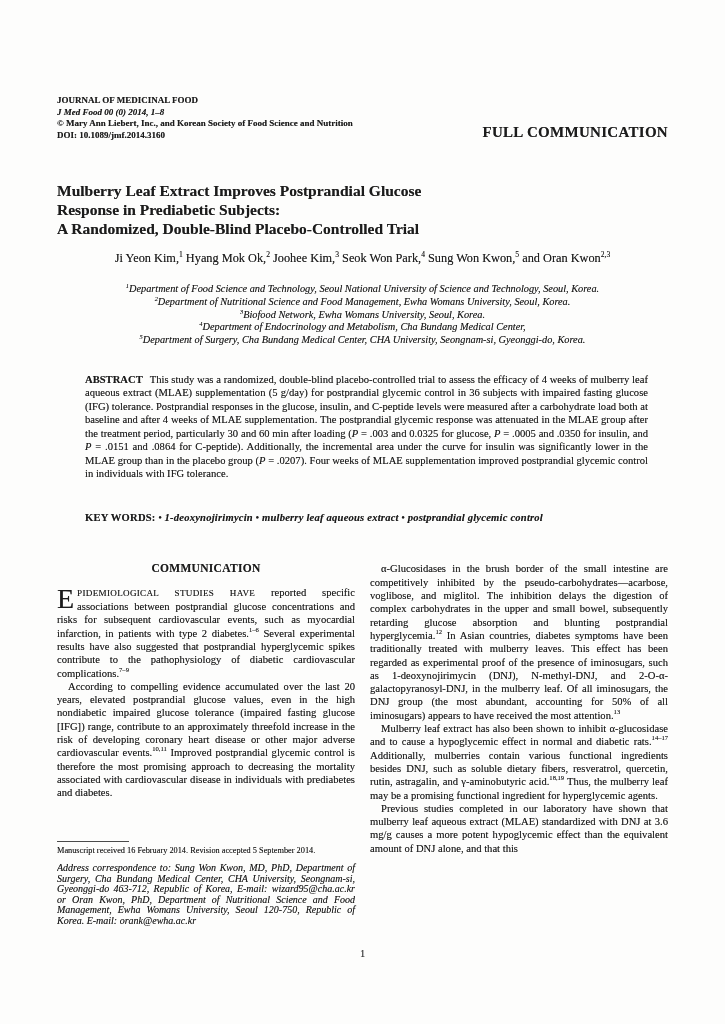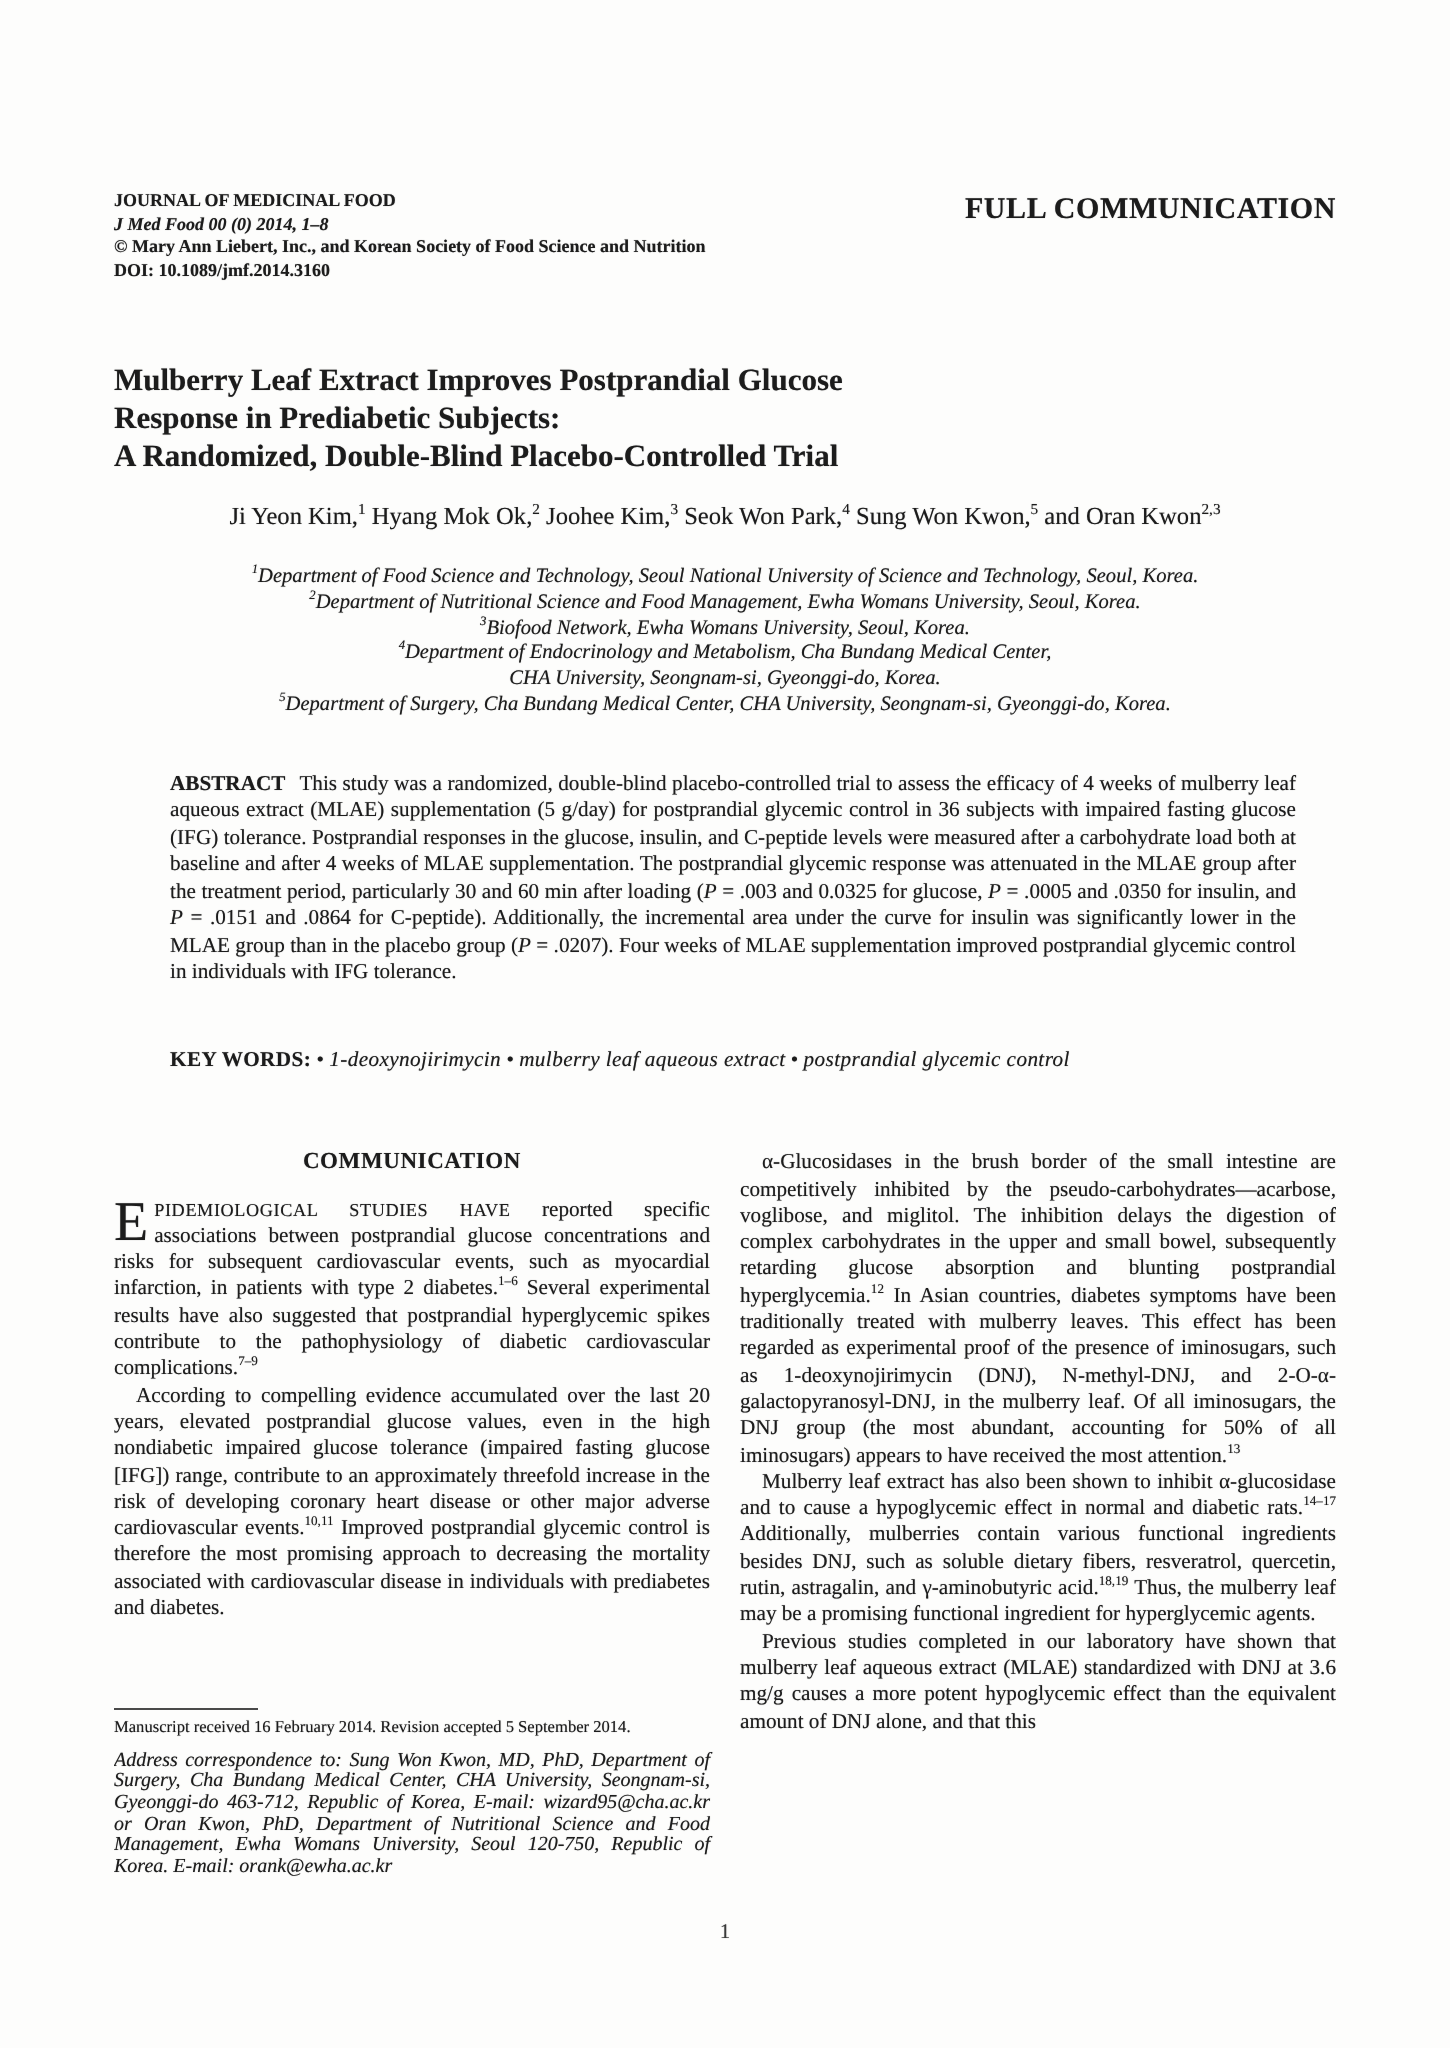--- a/index.html
+++ b/index.html
@@ -8,21 +8,21 @@
     width:725px;height:1024px;
     background:#fdfdfc;
     box-sizing:border-box;
     padding:95px 57px 0 57px;
     font-family:"Liberation Serif","DejaVu Serif",serif;
     color:#1c1c1c;
     overflow:hidden;
     text-shadow:0 0 .45px rgba(30,30,30,.55);
   }
   
-  .masthead{display:flex;justify-content:space-between;align-items:flex-start;}
+  .masthead{display:flex;justify-content:space-between;align-items:flex-end;}
   .mast-left{font-size:9px;line-height:11.5px;font-weight:bold;}
   .mast-left .it{font-style:italic;}
   .mast-right{font-size:15px;font-weight:bold;letter-spacing:.3px;padding-top:2px;}
   
   .title{margin:40px 0 0 0;font-size:15.5px;line-height:19px;font-weight:bold;}
   .authors{margin-top:13px;text-align:center;font-size:12.3px;line-height:15px;}
   .affils{margin-top:17px;text-align:center;font-style:italic;font-size:10.3px;line-height:12.8px;}
   
   .abstract{margin:26px 20px 0 28px;font-size:10.6px;line-height:13.5px;text-align:justify;}
   .abstract b{margin-right:7px;}
@@ -30,21 +30,21 @@
   .keywords b{letter-spacing:.2px;}
   
   .columns{display:flex;gap:15px;margin-top:38px;height:364px;overflow:hidden;}
   .col{width:298px;font-size:10.6px;line-height:13.3px;text-align:justify;}
   .col.left{display:flex;flex-direction:column;}
   .col h2{margin:0 0 10px 0;text-align:center;font-size:11.5px;letter-spacing:.3px;font-weight:bold;}
   .col p{margin:0;}
   .col p.ind{text-indent:11px;}
   
   sup.sup{font-size:.62em;line-height:0;vertical-align:super;letter-spacing:0;}
-  .bi{font-style:italic;font-weight:normal;}
+  .bi{font-style:italic;font-weight:bold;}
   .sc{font-size:.86em;letter-spacing:.3px;}
   .dc{float:left;font-size:28px;line-height:23px;padding:1px 3px 0 0;}
   
   .footnote{margin-top:auto;}
   .rule{width:72px;border-top:1px solid #4a4a4a;margin-bottom:4px;}
   .fn-received{font-size:8.3px;line-height:10.6px;text-align:left;margin:0 0 6px 0 !important;}
   .fn-addr{font-size:10px;line-height:10.6px;font-style:italic;text-align:justify;margin:0 !important;}
   
   .pagenum{margin-top:22px;text-align:center;font-size:10.5px;color:#3a3a3a;}
 </style>
@@ -69,21 +69,20 @@
     <div>A Randomized, Double-Blind Placebo-Controlled Trial</div>
   </h1>
 
   <div class="authors">Ji Yeon Kim,<sup class="sup">1</sup> Hyang Mok Ok,<sup class="sup">2</sup> Joohee Kim,<sup class="sup">3</sup> Seok Won Park,<sup class="sup">4</sup> Sung Won Kwon,<sup class="sup">5</sup> and Oran Kwon<sup class="sup">2,3</sup></div>
 
   <div class="affils">
     <div><sup class="sup">1</sup>Department of Food Science and Technology, Seoul National University of Science and Technology, Seoul, Korea.</div>
     <div><sup class="sup">2</sup>Department of Nutritional Science and Food Management, Ewha Womans University, Seoul, Korea.</div>
     <div><sup class="sup">3</sup>Biofood Network, Ewha Womans University, Seoul, Korea.</div>
     <div><sup class="sup">4</sup>Department of Endocrinology and Metabolism, Cha Bundang Medical Center,</div>
-    <div>CHA University, Seongnam-si, Gyeonggi-do, Korea.</div>
     <div><sup class="sup">5</sup>Department of Surgery, Cha Bundang Medical Center, CHA University, Seongnam-si, Gyeonggi-do, Korea.</div>
   </div>
 
   <p class="abstract"><b class="b">ABSTRACT</b>This study was a randomized, double-blind placebo-controlled trial to assess the efficacy of 4 weeks of mulberry leaf aqueous extract (MLAE) supplementation (5 g/day) for postprandial glycemic control in 36 subjects with impaired fasting glucose (IFG) tolerance. Postprandial responses in the glucose, insulin, and C-peptide levels were measured after a carbohydrate load both at baseline and after 4 weeks of MLAE supplementation. The postprandial glycemic response was attenuated in the MLAE group after the treatment period, particularly 30 and 60 min after loading (<i class="i">P</i> = .003 and 0.0325 for glucose, <i class="i">P</i> = .0005 and .0350 for insulin, and <i class="i">P</i> = .0151 and .0864 for C-peptide). Additionally, the incremental area under the curve for insulin was significantly lower in the MLAE group than in the placebo group (<i class="i">P</i> = .0207). Four weeks of MLAE supplementation improved postprandial glycemic control in individuals with IFG tolerance.</p>
 
   <p class="keywords"><b class="b">KEY WORDS:</b> • <b class="bi">1-deoxynojirimycin</b> • <b class="bi">mulberry leaf aqueous extract</b> • <b class="bi">postprandial glycemic control</b></p>
 
   <div class="columns">
     <div class="col left">
       <h2>COMMUNICATION</h2>

